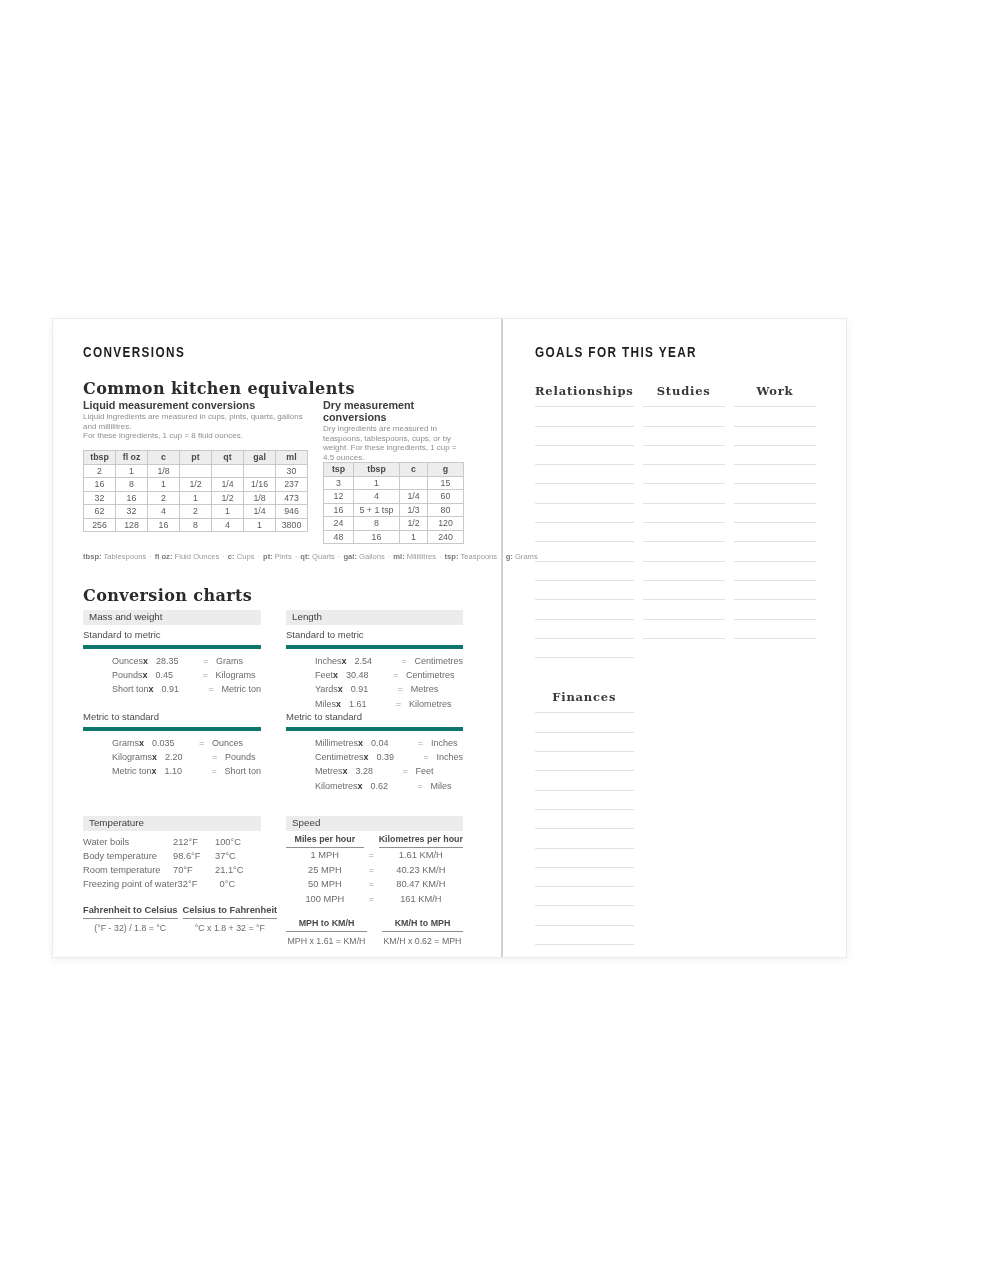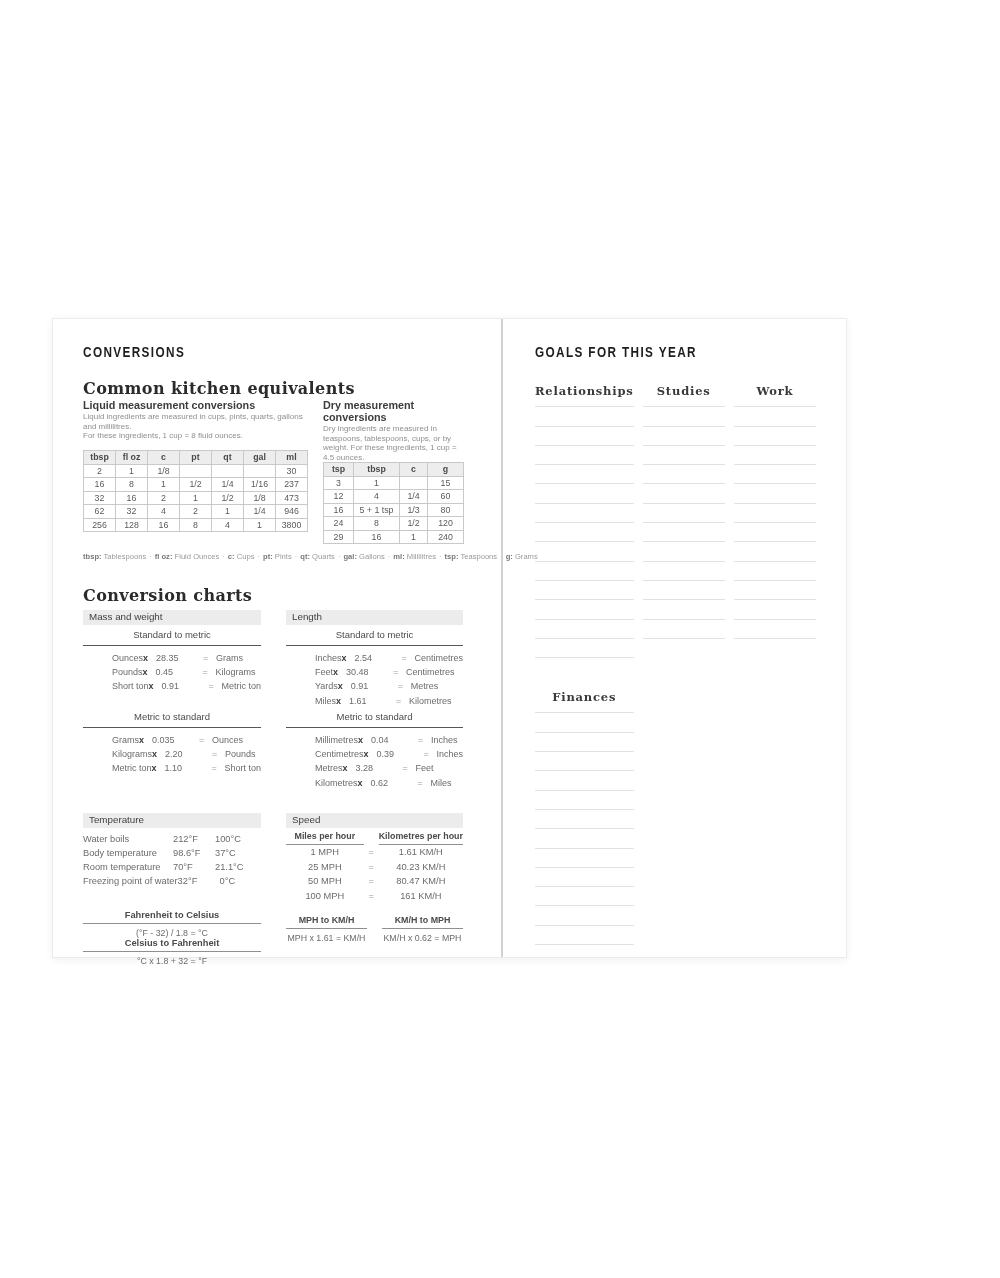--- a/index.html
+++ b/index.html
@@ -27,32 +27,32 @@
   .conv-table th{background:#ededed;font-weight:bold;color:#4a4a4a;}
 
   .footnote{margin-top:8px;font-size:7.6px;line-height:9px;color:#9a9a9a;white-space:nowrap;}
   .fn-abbr{font-weight:bold;color:#7a7a7a;}
   .fn-sep{margin:0 3px;color:#bcbcbc;}
 
   .charts-heading{margin-top:28px;}
   .charts-grid{display:grid;grid-template-columns:178px 177px;column-gap:25px;margin-top:7px;}
   .charts-grid.bottom{margin-top:23px;}
   .banner{background:#ececec;font-size:9.8px;line-height:10px;color:#3f3f3f;padding:2px 6px 3px;}
-  .subhead{font-size:9.5px;line-height:11px;color:#4c4c4c;padding:4px 0 5px;border-bottom:1px solid #0f766e;
-           margin-bottom:5px;text-align:center;}
+  .subhead{font-size:9.5px;line-height:11px;color:#4c4c4c;padding:4px 0 5px;border-bottom:4px solid #0f766e;
+           margin-bottom:5px;}
   .block-std{height:82px;box-sizing:border-box;}
   .conv-row{display:grid;grid-template-columns:1fr 13px 47px 13px 60px;align-items:center;height:14.2px;
             font-size:9px;color:#6b6b6b;white-space:nowrap;margin-left:29px;}
   .cx{font-weight:bold;color:#3a3a3a;}
   .ce{color:#9d9d9d;}
 
   .temp-row{display:grid;grid-template-columns:1fr 42px 46px;align-items:center;height:14.2px;
             font-size:9.3px;color:#6b6b6b;white-space:nowrap;}
 
-  .formula-pair{display:grid;grid-template-columns:1fr;column-gap:5px;margin-top:21px;text-align:center;}
+  .formula-pair{display:grid;grid-template-columns:1fr 1fr;column-gap:5px;margin-top:13px;text-align:center;}
   .fp-head{font-size:9.3px;font-weight:bold;color:#4a4a4a;padding-bottom:3px;border-bottom:1px solid #8f8f8f;
            white-space:nowrap;}
   .fp-formula{font-size:8.8px;color:#6b6b6b;padding-top:4px;white-space:nowrap;}
 
   .speed-grid{display:grid;grid-template-columns:1fr 15px 1fr;text-align:center;color:#6b6b6b;margin-top:3px;}
   .sp-head{font-size:8.9px;font-weight:bold;color:#4a4a4a;padding-bottom:3px;border-bottom:1px solid #8f8f8f;
            white-space:nowrap;text-align:center;}
   .sp-cell{font-size:9.3px;height:14.5px;display:flex;align-items:center;justify-content:center;white-space:nowrap;}
   .sp-eq{color:#9d9d9d;}
   .speed-grid.formulas{margin-top:12px;}
@@ -183,21 +183,21 @@
                 <td>1/3</td>
                 <td>80</td>
               </tr>
               <tr>
                 <td>24</td>
                 <td>8</td>
                 <td>1/2</td>
                 <td>120</td>
               </tr>
               <tr>
-                <td>29</td>
+                <td>48</td>
                 <td>16</td>
                 <td>1</td>
                 <td>240</td>
               </tr>
             </tbody>
           </table>
         </div>
       </div>
 
       <div class="footnote">

